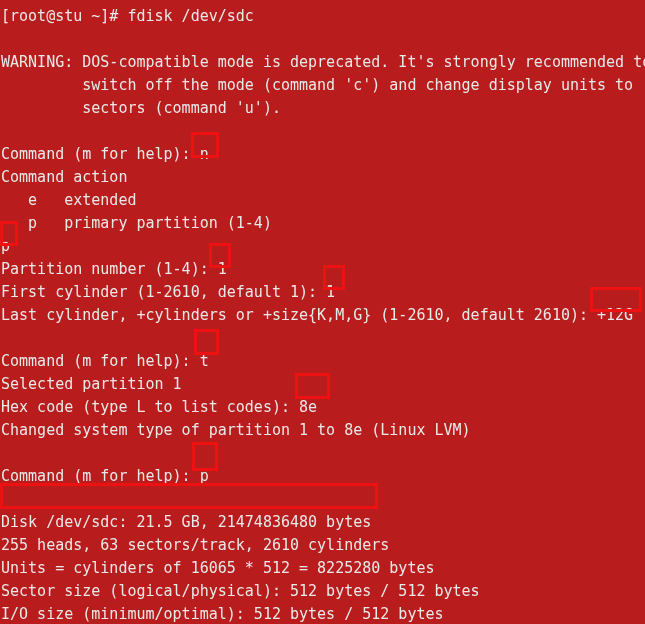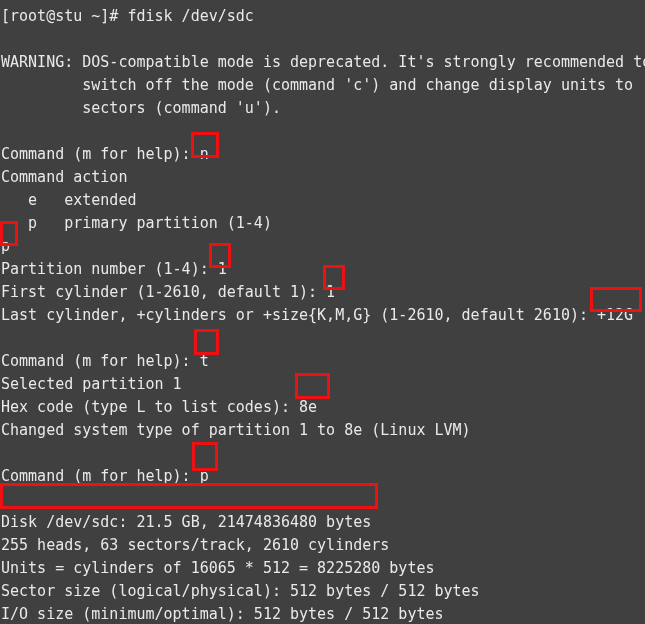--- a/index.html
+++ b/index.html
@@ -11,21 +11,21 @@
   body {
     width: 645px;
     height: 624px;
     overflow: hidden;
     font-family: "DejaVu Sans Mono", "Liberation Mono", monospace;
   }
   #terminal {
     position: relative;
     width: 645px;
     height: 624px;
-    background: #404040;
+    background: #b91c1c;
     color: #e8e8e8;
     font-family: "DejaVu Sans Mono", "Liberation Mono", monospace;
     font-size: 15px;
     line-height: 23px;
     letter-spacing: 0px;
     overflow: hidden;
   }
   .term-lines {
     position: absolute;
     top: 0;

